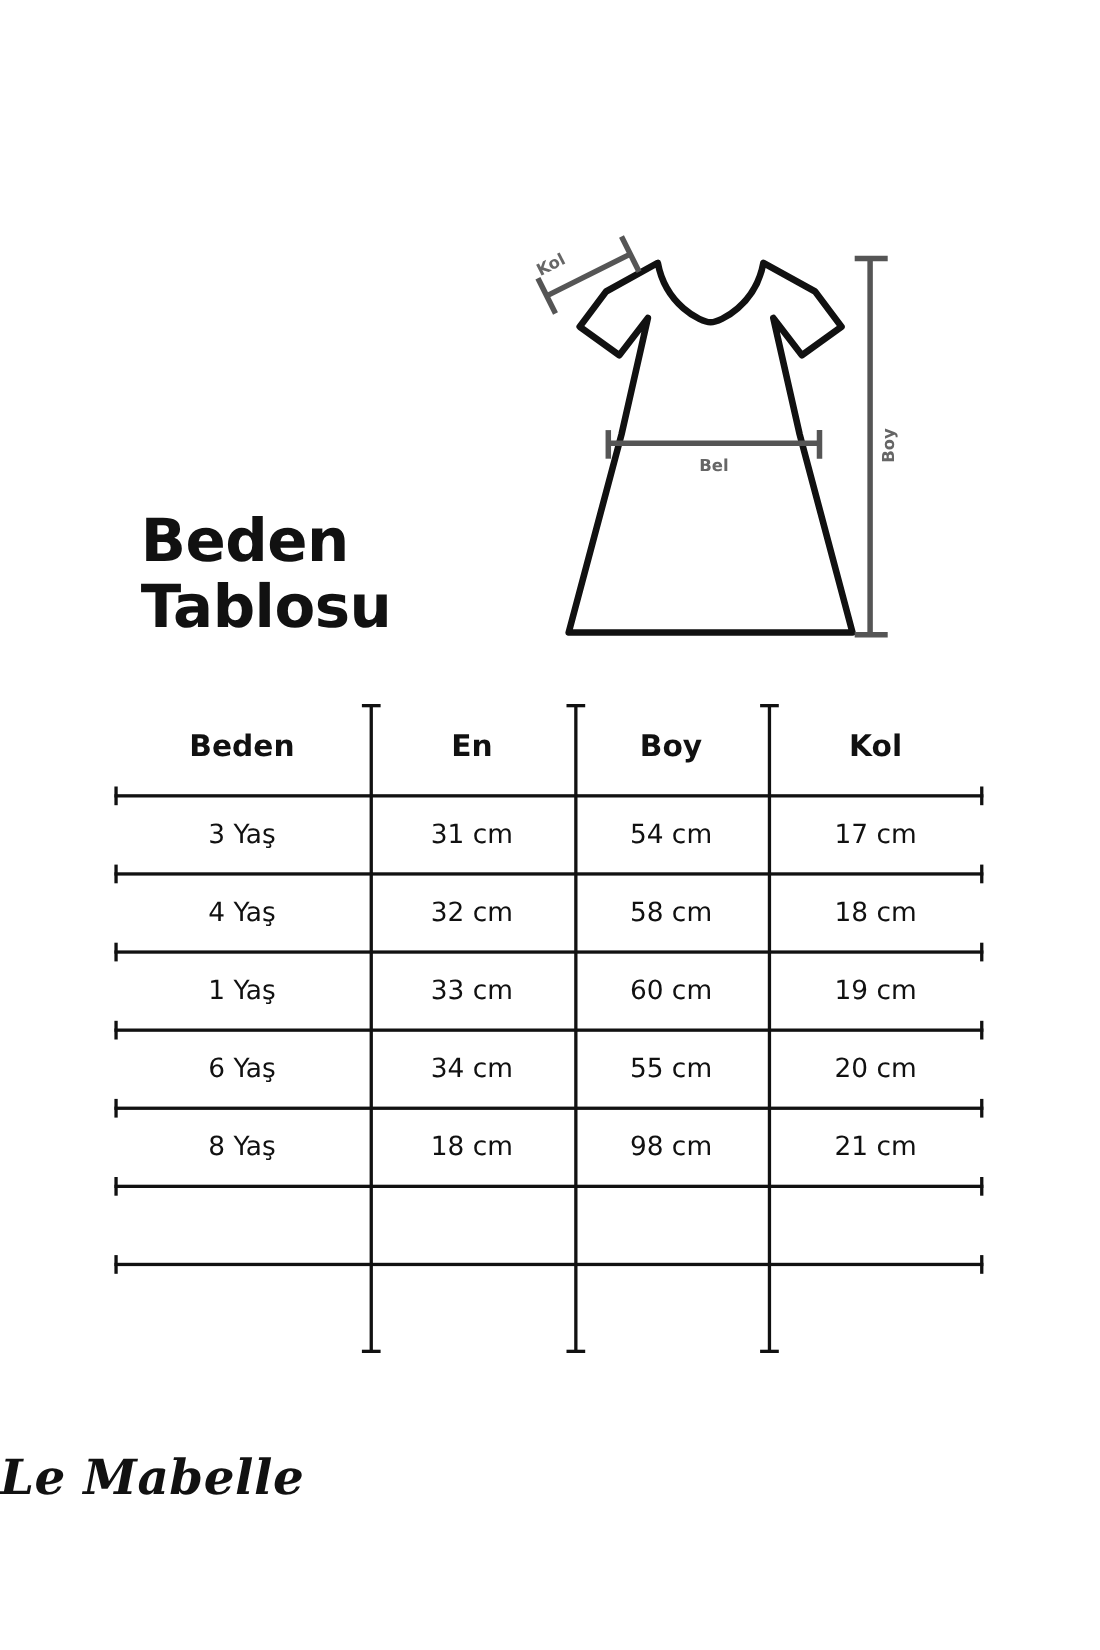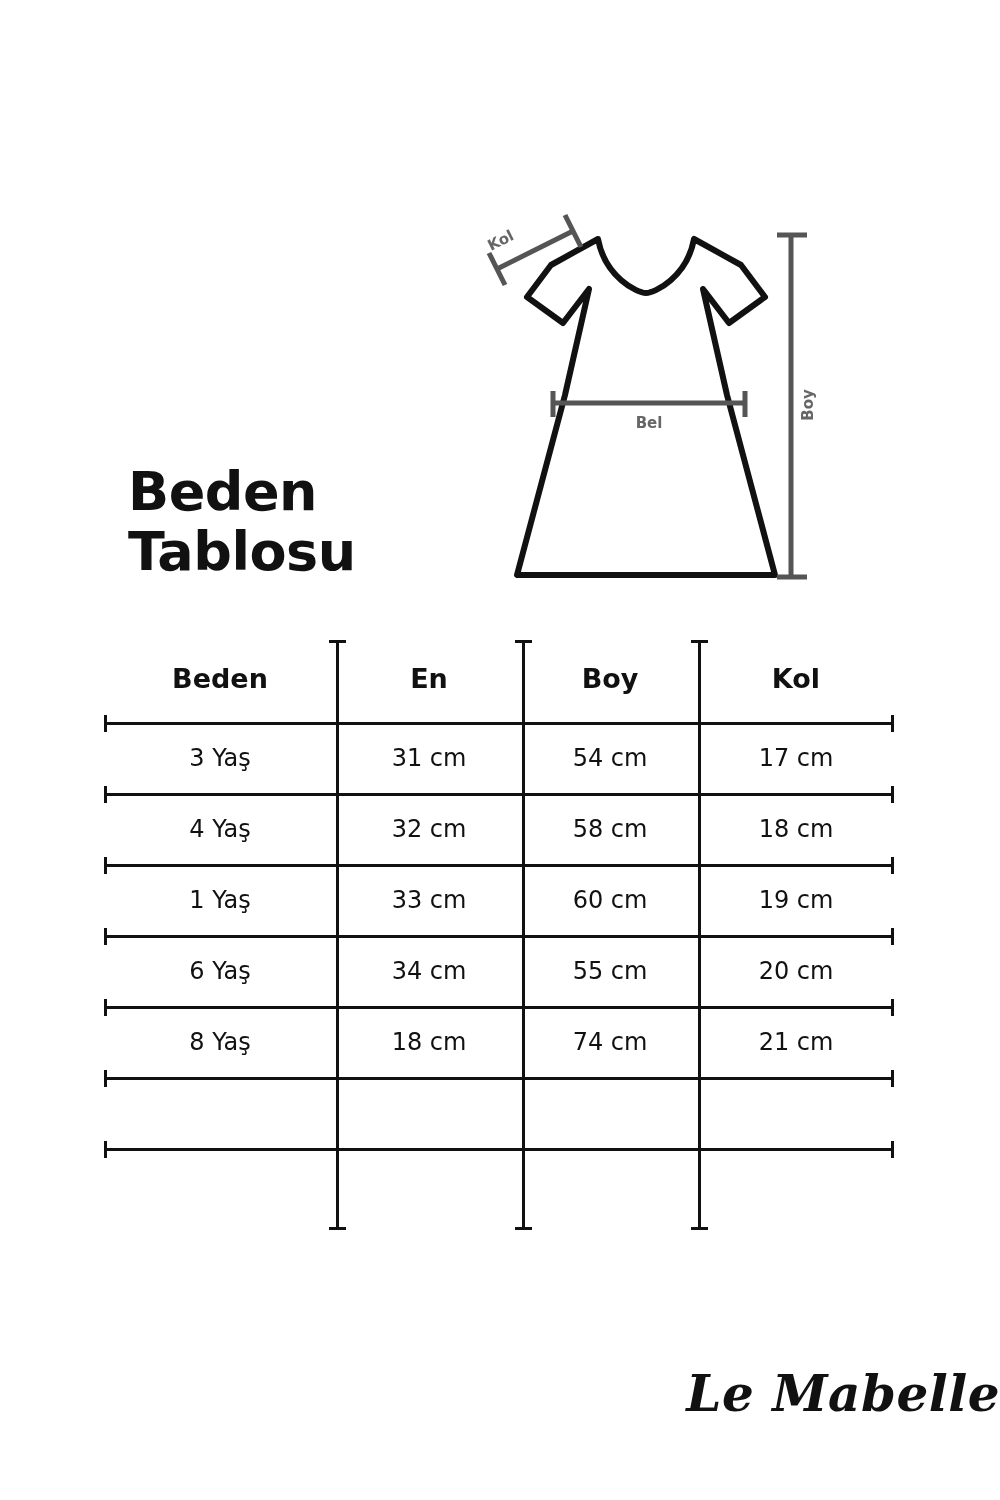--- a/index.html
+++ b/index.html
@@ -113,28 +113,27 @@
   }
   .vline .vcap.top { top: 0; }
   .vline .vcap.bottom { bottom: 0; }
 
   
   .brand {
     position: absolute;
     left: 0;
     right: 0;
     top: 1318px;
-    text-align: right;
+    text-align: left;
     font-family: "DejaVu Serif", serif;
     font-style: italic;
     font-weight: 700;
-    font-size: 50px;
+    font-size: 44px;
     letter-spacing: 0.5px;
     color: #111111;
-    margin-top: 46px;
   }
 
   .label-text {
     font-family: "DejaVu Sans", "Liberation Sans", sans-serif;
     font-weight: 700;
     font-size: 15px;
     fill: #666666;
   }
 </style>
 </head>
@@ -271,21 +270,21 @@
         </tr>
         <tr>
           <td>6 Yaş</td>
           <td>34 cm</td>
           <td>55 cm</td>
           <td>20 cm</td>
         </tr>
         <tr>
           <td>8 Yaş</td>
           <td>18 cm</td>
-          <td>74 cm</td>
+          <td>98 cm</td>
           <td>21 cm</td>
         </tr>
       </tbody>
     </table>
   </div>
 
   <div class="brand">Le Mabelle</div>
 
 </div>
 

